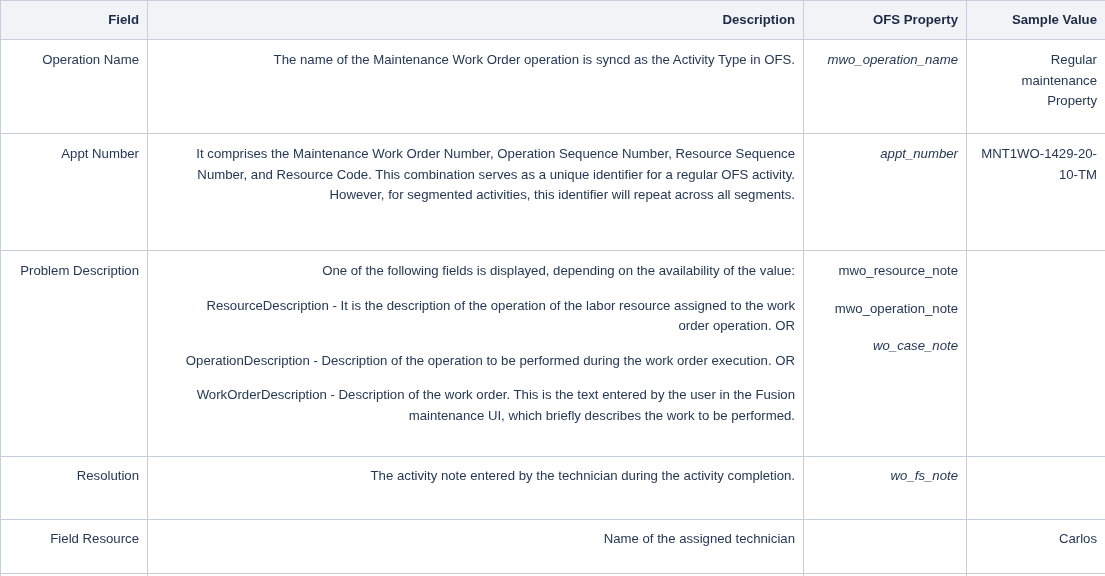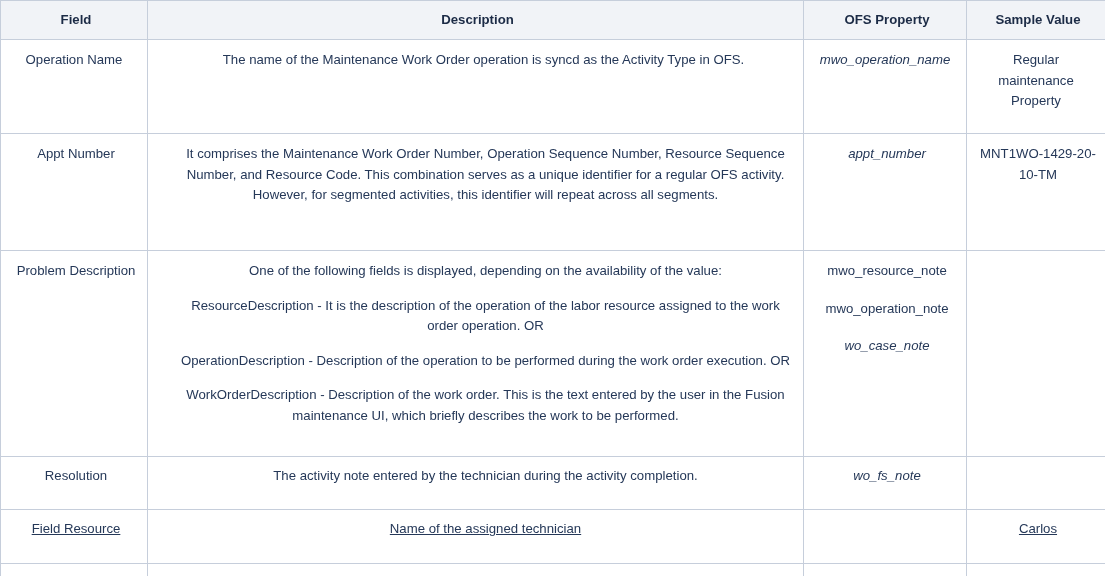--- a/index.html
+++ b/index.html
@@ -26,21 +26,21 @@
   }
   table.data-table col.c-field        { width: 147px; }
   table.data-table col.c-description  { width: 656px; }
   table.data-table col.c-ofs          { width: 163px; }
   table.data-table col.c-sample       { width: 139px; }
 
   table.data-table th,
   table.data-table td {
     border: 1px solid #c6cedb;
     vertical-align: top;
-    text-align: center;
+    text-align: right;
     padding: 10px 8px 10px 12px;
     font-size: 13.2px;
     line-height: 1.55;
     color: #253858;
     word-wrap: break-word;
     overflow-wrap: break-word;
   }
   table.data-table thead th {
     background: #f1f3f7;
     font-weight: bold;
@@ -61,22 +61,22 @@
     margin: 0 0 17px 0;
   }
   td .prop:last-child {
     margin-bottom: 0;
     font-style: italic;
   }
   
   tr[data-rowkey="operation-name"] td { height: 73px; padding-left: 8px; }
   tr[data-rowkey="appt-number"] td { height: 96px; }
   tr[data-rowkey="problem-description"] td { height: 185px; }
-  tr[data-rowkey="resolution"] td { height: 35px; padding-top:9px; padding-bottom:8px;}
-  tr[data-rowkey="field-resource"] td { height: 35px; padding-top:9px; padding-bottom:9px;text-decoration:underline;}
+  tr[data-rowkey="resolution"] td { height: 35px; padding-top:9px; padding-bottom:18px;}
+  tr[data-rowkey="field-resource"] td { height: 35px; padding-top:9px; padding-bottom:9px;}
   tr[data-rowkey="completed-on"] td { height: 54px; padding-top:9px; padding-bottom:9px;}
 </style>
 </head>
 <body>
 
 <div class="table-wrap">
   <table class="data-table">
     <colgroup>
       <col class="c-field">
       <col class="c-description">

